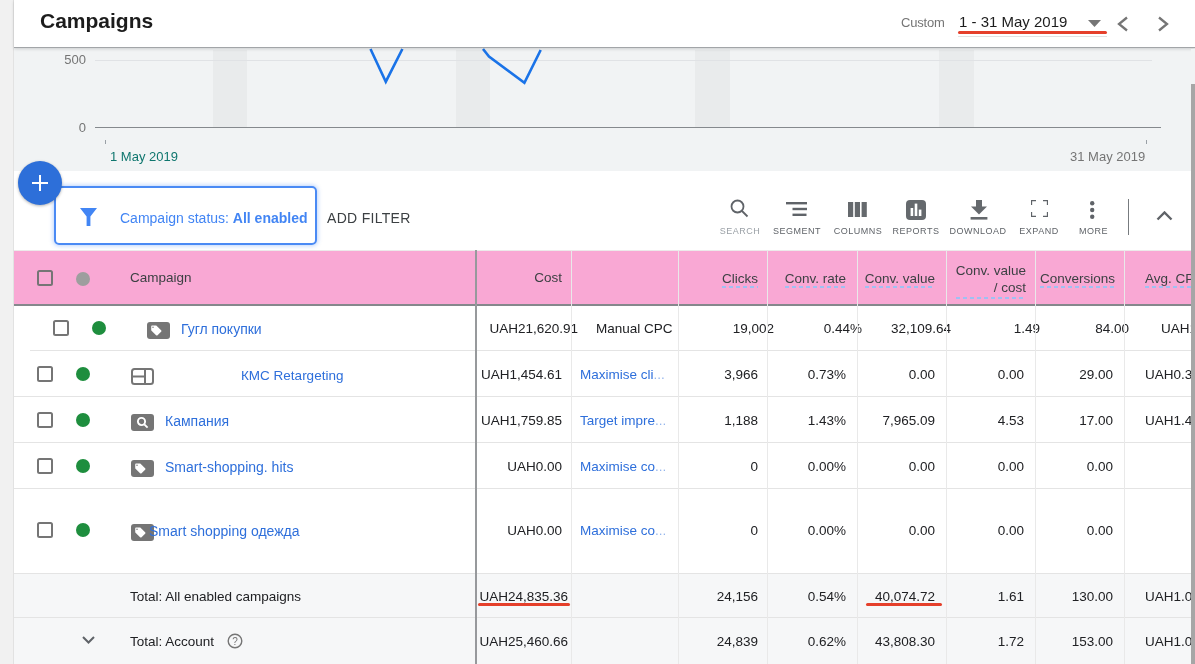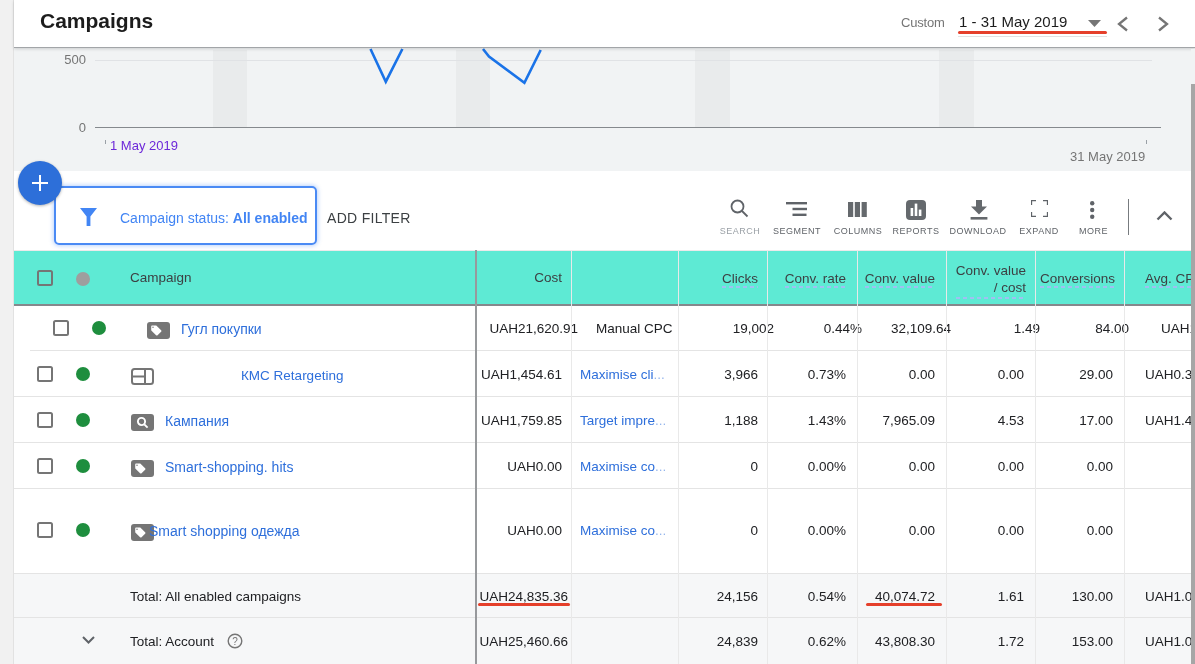--- a/index.html
+++ b/index.html
@@ -21,21 +21,21 @@
   <div class="abs" style="left:925px;top:2px;width:35px;height:78px;background:#e9ebec;"></div>
 
   <div class="abs" style="left:81px;top:12px;width:1057px;height:1px;background:#e0e2e5;"></div>
   <div class="abs" style="left:81px;top:79px;width:1066px;height:1px;background:#85898d;"></div>
 
   <div class="abs" style="left:91px;top:92px;width:1px;height:4px;background:#9aa0a6;"></div>
   <div class="abs" style="left:1132px;top:92px;width:1px;height:4px;background:#9aa0a6;"></div>
 
   <div class="abs" style="left:0px;top:4px;width:72px;text-align:right;font-size:13px;color:#757575;">500</div>
   <div class="abs" style="left:0px;top:72px;width:72px;text-align:right;font-size:13px;color:#757575;">0</div>
-  <div class="abs" style="left:96px;top:90px;font-size:13px;color:#6d28d9;">1 May 2019</div>
+  <div class="abs" style="left:96px;top:101px;font-size:13px;color:#0f766e;">1 May 2019</div>
   <div class="abs" style="left:1056px;top:101px;font-size:13px;color:#757575;">31 May 2019</div>
 
   <svg class="abs" style="left:0;top:0;" width="1181" height="123" viewBox="0 0 1181 123">
     <polyline points="356.5,1 371.8,33.7 388.4,1" fill="none" stroke="#1a73e8" stroke-width="2.6"></polyline>
     <polyline points="469,1 475,8.5 510.4,34.9 526.7,2" fill="none" stroke="#1a73e8" stroke-width="2.6"></polyline>
   </svg>
 </div>
 
 <div class="abs" style="left:14px;top:0;width:1181px;height:48px;background:#fff;border-bottom:1px solid #a2a5a8;box-shadow:0 1px 3px rgba(0,0,0,0.16);">
   <div class="abs" style="left:26px;top:9px;font-size:21px;font-weight:700;color:#1c1c1c;">Campaigns</div>
@@ -117,21 +117,21 @@
   <svg class="abs" style="left:1142px;top:40px;" width="17" height="10">
       <polyline points="1.5,8.5 8.5,1.5 15.5,8.5" fill="none" stroke="#5f6368" stroke-width="2.4"></polyline>
     </svg>
 </div>
 
 <div class="abs" style="left:18px;top:161px;width:44px;height:44px;border-radius:50%;background:#2d6fd9;box-shadow:0 1px 3px rgba(0,0,0,0.3);">
   <div class="abs" style="left:14px;top:20.6px;width:16px;height:2.9px;background:#fff;"></div>
   <div class="abs" style="left:20.6px;top:14px;width:2.9px;height:16px;background:#fff;"></div>
 </div>
 
-<div class="abs" style="left:14px;top:250px;width:1181px;height:56px;background:#5eead4;border-top:1px solid #eceaea;border-bottom:2px solid #85888c;">
+<div class="abs" style="left:14px;top:250px;width:1181px;height:56px;background:#f9a8d4;border-top:1px solid #eceaea;border-bottom:2px solid #85888c;">
   <div class="abs" style="left:23px;top:19px;width:16px;height:16px;border:2px solid #757575;border-radius:2.5px;"></div>
   <div class="abs" style="left:62px;top:21px;width:14px;height:14px;border-radius:50%;background:#9e9e9e;"></div>
   <div class="abs" style="left:116px;top:19px;font-size:13.5px;color:#3c4043;">Campaign</div>
   <div class="abs r" style="left:457px;top:19px;width:91px;font-size:13.5px;color:#3c4043;">Cost</div>
   <div class="abs r" style="left:646px;top:20px;width:98px;font-size:13.5px;color:#3c4043;"><span style="display:inline-block;padding-bottom:2px;background:repeating-linear-gradient(90deg,#9fc0f2 0 4px,transparent 4px 7px) bottom/100% 2px no-repeat;">Clicks</span></div>
   <div class="abs r" style="left:735px;top:20px;width:97px;font-size:13.5px;color:#3c4043;"><span style="display:inline-block;padding-bottom:2px;background:repeating-linear-gradient(90deg,#9fc0f2 0 4px,transparent 4px 7px) bottom/100% 2px no-repeat;">Conv. rate</span></div>
   <div class="abs r" style="left:824px;top:20px;width:97px;font-size:13.5px;color:#3c4043;"><span style="display:inline-block;padding-bottom:2px;background:repeating-linear-gradient(90deg,#9fc0f2 0 4px,transparent 4px 7px) bottom/100% 2px no-repeat;">Conv. value</span></div>
   <div class="abs r" style="left:913px;top:12px;width:99px;font-size:13.5px;color:#3c4043;line-height:16.5px;"><span style="display:inline-block;padding-bottom:3px;background:repeating-linear-gradient(90deg,#9fc0f2 0 4px,transparent 4px 7px) bottom/100% 2px no-repeat;">Conv. value<br>/ cost</span></div>
   <div class="abs r" style="left:1002px;top:20px;width:99px;font-size:13.5px;color:#3c4043;"><span style="display:inline-block;padding-bottom:2px;background:repeating-linear-gradient(90deg,#9fc0f2 0 4px,transparent 4px 7px) bottom/100% 2px no-repeat;">Conversions</span></div>
   <div class="abs" style="left:1131px;top:20px;font-size:13.5px;color:#3c4043;white-space:nowrap;"><span style="display:inline-block;padding-bottom:2px;background:repeating-linear-gradient(90deg,#9fc0f2 0 4px,transparent 4px 7px) bottom/100% 2px no-repeat;">Avg. CPC</span></div>

